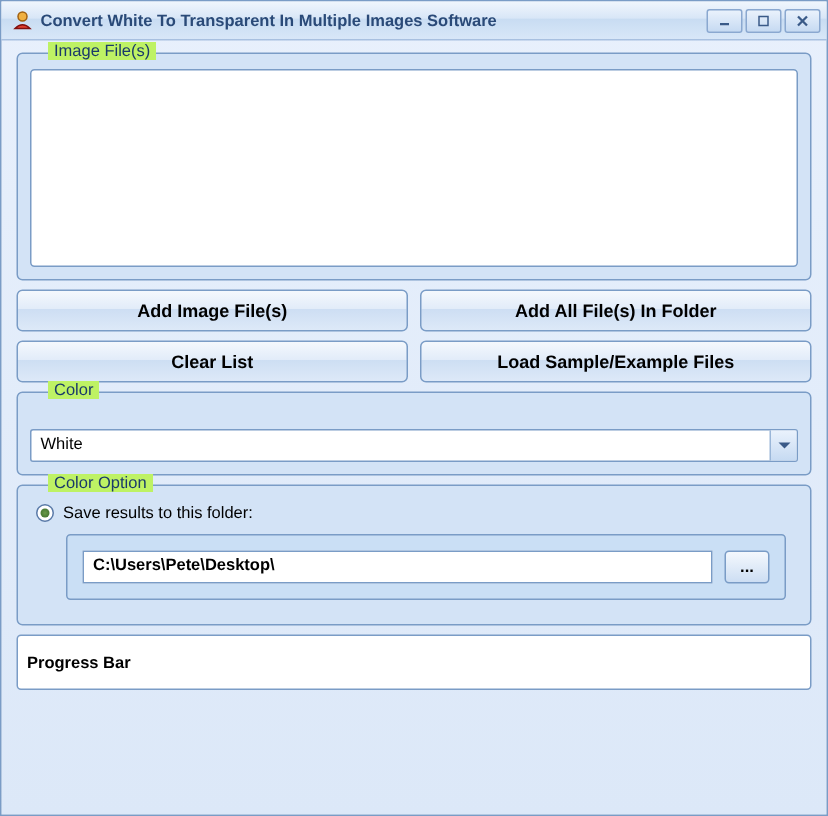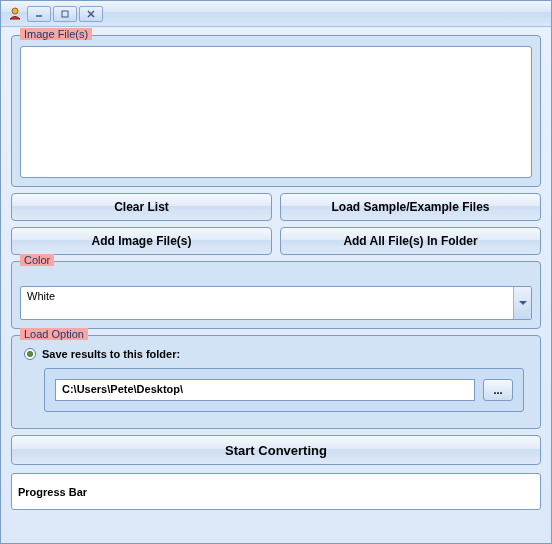--- a/index.html
+++ b/index.html
@@ -27,39 +27,39 @@
     display: flex; align-items: center; justify-content: center;
     color: #3a5a88; font-weight: bold; font-size: 10px; cursor: pointer;
   }
   .client { padding: 8px 10px 10px 10px; }
   .groupbox {
     border: 1px solid #7a9cc6; border-radius: 4px;
     background: #d3e3f6;
     padding: 10px 8px 8px 8px; position: relative; margin-bottom: 6px;
   }
   .groupbox .legend {
-    position: absolute; top: -8px; left: 8px;
-    background: #fca5a5; padding: 0 4px;
+    position: absolute; top: -8px; left: 20px;
+    background: #bef264; padding: 0 4px;
     color: #1a3a6a; font-size: 11px;
   }
   .listbox {
     width: 100%; height: 132px; background: #fff;
     border: 1px solid #7a9cc6; border-radius: 3px;
   }
   .btnrow { display: flex; gap: 8px; margin-bottom: 6px; }
   .btn {
     flex: 1; height: 28px;
     background: linear-gradient(to bottom, #f4f8fd 0%, #e2ecf9 45%, #cddef3 46%, #dde9f8 100%);
     border: 1px solid #7a9cc6; border-radius: 4px;
     display: flex; align-items: center; justify-content: center;
     font-weight: bold; color: #000; cursor: pointer; font-size: 12px;
   }
   .btn.big { height: 30px; font-size: 13px; }
   .combo {
-    width: 100%; height: 34px; display: flex;
+    width: 100%; height: 22px; display: flex;
     border: 1px solid #7a9cc6; border-radius: 2px; background: #fff;
   }
   .combo .val { flex: 1; padding: 3px 6px; color: #000; }
   .combo .arrow {
     width: 18px; background: linear-gradient(to bottom,#eaf2fc,#c6daf2);
     border-left: 1px solid #9ab6d8;
     display: flex; align-items: center; justify-content: center;
     cursor: pointer;
   }
   .arrowdown {
@@ -91,33 +91,34 @@
     background: linear-gradient(to bottom,#f4f8fd,#cddef3);
     border: 1px solid #7a9cc6; border-radius: 3px;
     display: flex; align-items: center; justify-content: center;
     font-weight: bold; cursor: pointer;
   }
   .progressbox {
     border: 1px solid #7a9cc6; border-radius: 3px;
     background: #fff; height: 37px; padding: 4px 6px;
     font-weight: bold; color: #000; display: flex; align-items: center;
   }
-  .radio-row.bold { font-weight: bold; }
+  .radio-row.bold { font-weight: normal; }
 </style>
 </head>
 <body>
 
 <div class="window">
   <div class="titlebar">
     <span class="appicon">
       <svg width="16" height="16" viewBox="0 0 16 16">
         <circle cx="8" cy="5" r="3" fill="#f0b040" stroke="#a06010"></circle>
         <path d="M3 13 Q8 8 13 13 Z" fill="#e04030" stroke="#801010"></path>
       </svg>
     </span>
+    <span class="title">Convert White To Transparent In Multiple Images Software</span>
     <div class="winbtns">
       <div class="winbtn">
         <svg width="8" height="8">
             <line x1="1" y1="6" x2="7" y2="6" stroke="#3a5a88" stroke-width="1.5"></line>
           </svg>
       </div>
       <div class="winbtn">
         <svg width="8" height="8">
             <rect x="1" y="1" width="6" height="6" fill="none" stroke="#3a5a88" stroke-width="1"></rect>
           </svg>
@@ -132,50 +133,49 @@
   </div>
 
   <div class="client">
 
     <div class="groupbox">
       <div class="legend">Image File(s)</div>
       <div class="listbox"></div>
     </div>
 
     <div class="btnrow">
+      <div class="btn">Add Image File(s)</div>
+      <div class="btn">Add All File(s) In Folder</div>
+    </div>
+    <div class="btnrow">
       <div class="btn">Clear List</div>
       <div class="btn">Load Sample/Example Files</div>
-    </div>
-    <div class="btnrow">
-      <div class="btn">Add Image File(s)</div>
-      <div class="btn">Add All File(s) In Folder</div>
     </div>
 
     <div class="groupbox" style="padding-top:24px;">
       <div class="legend">Color</div>
       <div class="combo">
         <div class="val">White</div>
         <div class="arrow">
             <div class="arrowdown"></div>
           </div>
       </div>
     </div>
 
     <div class="groupbox" style="padding-top:8px;">
-      <div class="legend">Load Option</div>
+      <div class="legend">Color Option</div>
       <div class="radio-row bold">
         <span class="radio checked"></span>
         <span>Save results to this folder:</span>
       </div>
       <div class="inset">
         <div class="textbox" style="font-weight:bold;">C:\Users\Pete\Desktop\</div>
         <div class="browsebtn">...</div>
       </div>
     </div>
 
-    <div class="btn big" style="margin-bottom:8px;">Start Converting</div>
 
     <div class="progressbox">
       <span>Progress Bar</span>
     </div>
 
   </div>
 </div>
 
 </body></html>

